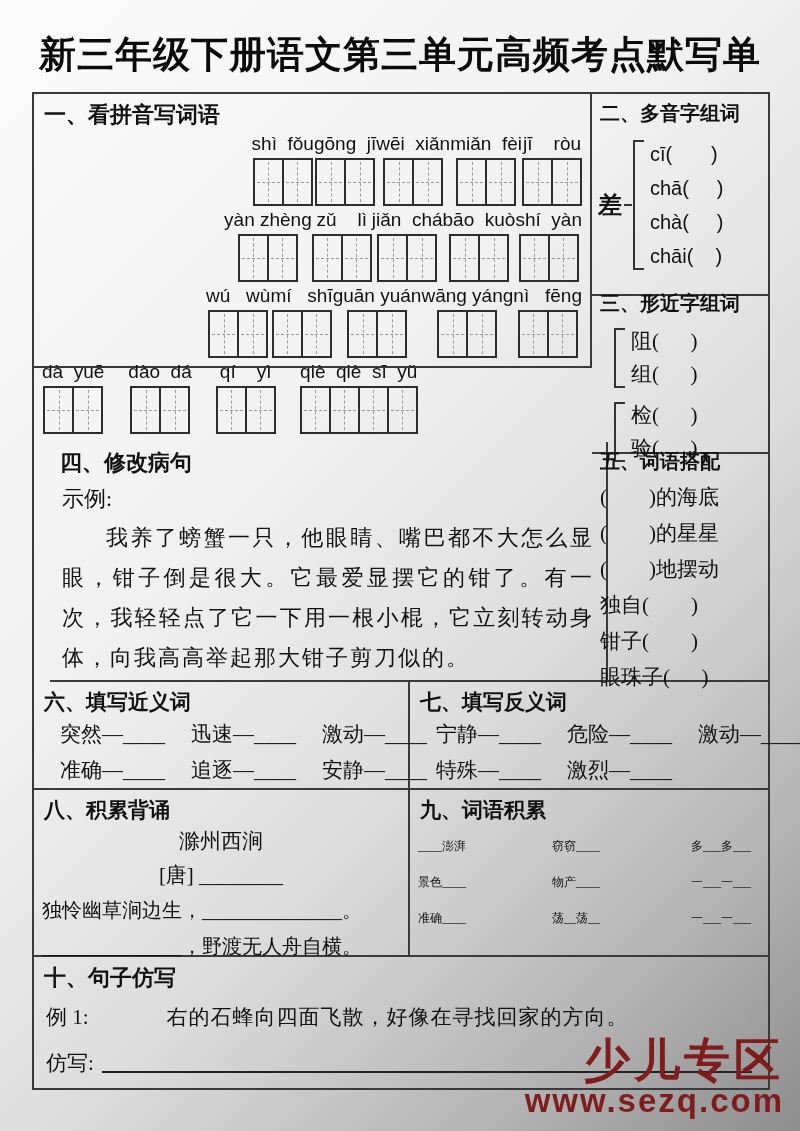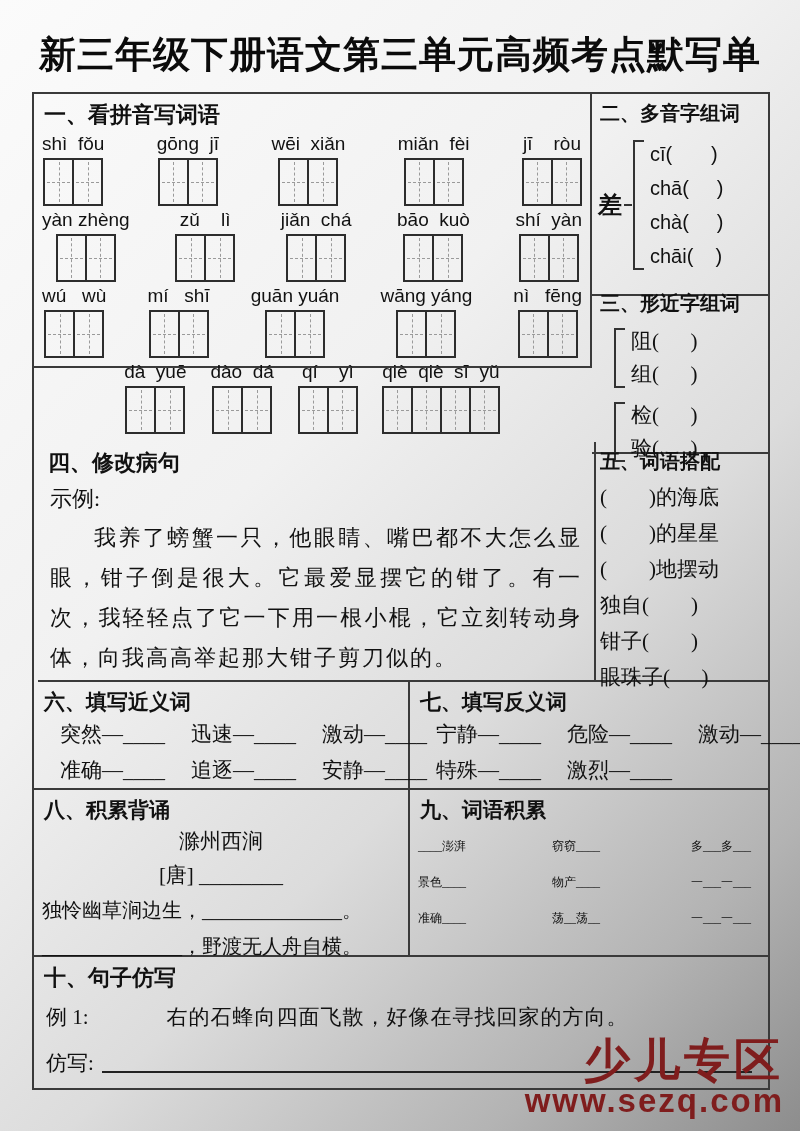--- a/index.html
+++ b/index.html
@@ -13,22 +13,22 @@
     font-size:37px;font-weight:bold;letter-spacing:1px;color:#0b0b0b;
   }
   .sheet{position:absolute;left:32px;top:92px;width:734px;height:994px;border:2px solid #3a3a3a;}
   .cell{position:absolute;box-sizing:border-box;border-color:#3a3a3a;border-style:solid;border-width:0;}
   .br{border-right-width:2px;}
   .bb{border-bottom-width:2px;}
   .hd{font-size:22px;font-weight:bold;padding:6px 10px 0 10px;}
   .hd-sm{font-size:20px;font-weight:bold;padding:6px 6px 0 8px;}
 
   
-  .prow{display:flex;justify-content:space-between;padding:2px 8px 0 8px;}
-  .prow.last{justify-content:center;gap:24px;}
+  .prow{display:flex;justify-content:flex-end;padding:2px 8px 0 8px;}
+  .prow.last{justify-content:flex-start;gap:24px;}
   .pgroup{display:flex;flex-direction:column;align-items:center;}
   .pinyin{font-family:"Liberation Sans","DejaVu Sans",sans-serif;font-size:19px;line-height:24px;white-space:pre;}
   .tian{display:flex;margin-top:2px;}
   .tcell{position:relative;width:27px;height:44px;border:2px solid #2d2d2d;margin-left:-2px;background:transparent;}
   .tcell:first-child{margin-left:0;}
   .tcell::before{content:"";position:absolute;left:50%;top:2px;bottom:2px;border-left:1px dashed #9a9a9a;}
   .tcell::after{content:"";position:absolute;top:50%;left:2px;right:2px;border-top:1px dashed #9a9a9a;}
 
   
   .brk{width:9px;border:2px solid #333;border-right:none;flex:0 0 auto;}
@@ -249,21 +249,21 @@
     </div>
     <div class="s3grp">
       <div class="brk" style="height:56px;"></div>
       <div class="s3list">
         <div>检(      )</div>
         <div>验(      )</div>
       </div>
     </div>
   </div>
 
-  <div class="cell br bb" style="left:4px;top:348px;width:558px;height:240px;">
+  <div class="cell br bb" style="left:16px;top:348px;width:558px;height:240px;">
     <div class="hd">四、修改病句</div>
     <div class="s4label">示例:</div>
     <div class="s4para">我养了螃蟹一只，他眼睛、嘴巴都不大怎么显眼，钳子倒是很大。它最爱显摆它的钳了。有一次，我轻轻点了它一下用一根小棍，它立刻转动身体，向我高高举起那大钳子剪刀似的。</div>
   </div>
 
   <div class="cell bb" style="left:558px;top:348px;width:176px;height:240px;">
     <div class="hd-sm">五、词语搭配</div>
     <div class="s5wrap">
       <div class="s5line">(        )的海底</div>
       <div class="s5line">(        )的星星</div>

